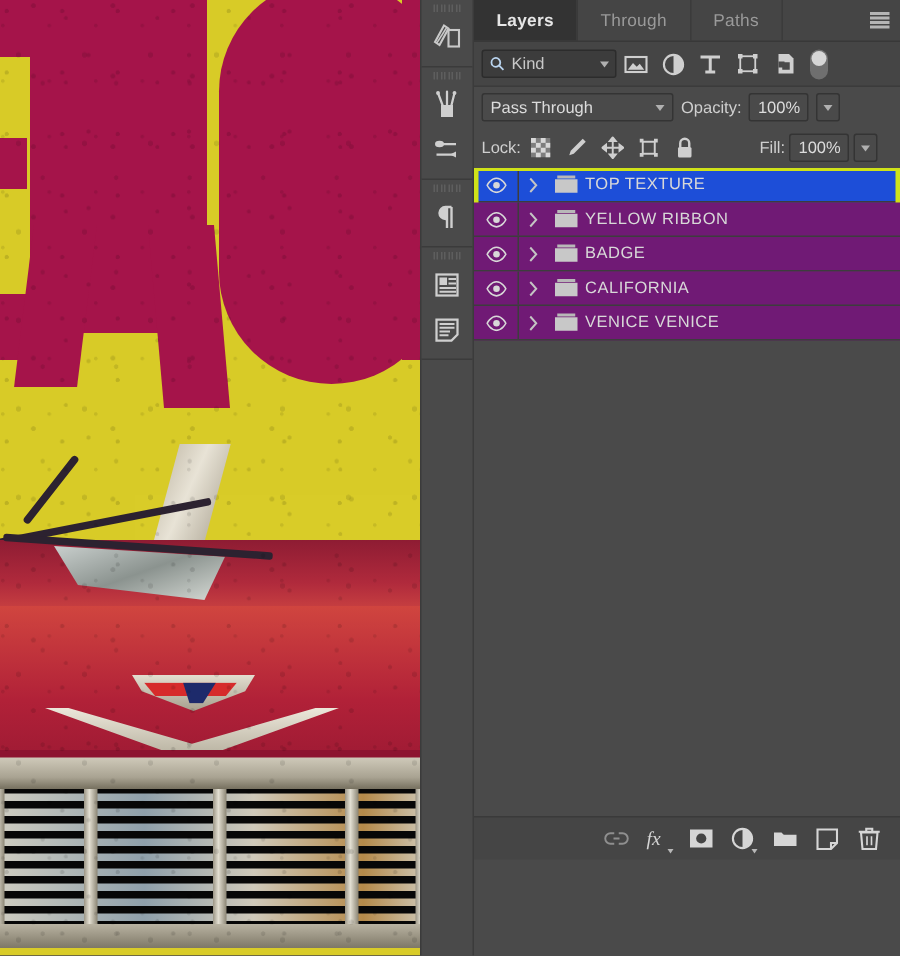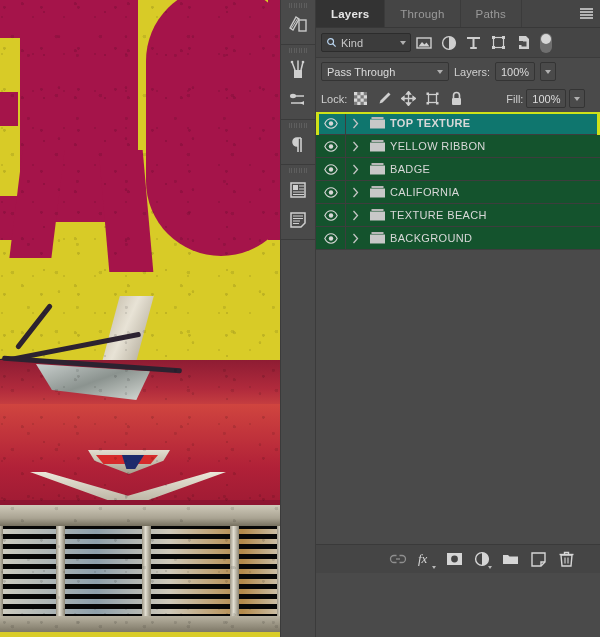--- a/index.html
+++ b/index.html
@@ -153,34 +153,34 @@
   .num-field { width:40px; height:19px; background:#4a4a4a; border:1px solid #343434;
                border-radius:2px; font-size:11px; color:#dcdcdc; display:flex;
                align-items:center; justify-content:center; cursor:text; }
   .stepper { width:16px; height:19px; background:#4a4a4a; border:1px solid #343434;
              border-radius:2px; display:flex; align-items:center; justify-content:center; cursor:pointer; }
 
   .lockbar { height:27px; display:flex; align-items:center; padding:0 5px; gap:3px; }
   .lockbtn { width:21px; height:20px; display:flex; align-items:center; justify-content:center; cursor:pointer; }
 
   .layer-list { flex:1; background:#4a4a4a; overflow:hidden; position:relative; }
-  .layer-row { height:23px; display:flex; align-items:center; background:#14532d;
+  .layer-row { height:23px; display:flex; align-items:center; background:#701a75;
                border-bottom:1px solid #3d3d3d; cursor:pointer; position:relative; }
-  .layer-row.selected { background:#0f766e;font-weight:bold; }
+  .layer-row.selected { background:#1d4ed8; }
   .eye-cell { width:30px; height:100%; display:flex; align-items:center; justify-content:center;
               border-right:1px solid #3d3d3d; cursor:pointer; }
   .arrow-cell { width:18px; display:flex; align-items:center; justify-content:center; cursor:pointer; }
   .arrow-cell svg { display:block; }
   .folder-cell { width:26px; display:flex; align-items:center; justify-content:center; }
   .layer-name { font-size:11px; color:#d8d8d8; letter-spacing:.35px; }
   .sel-outline { position:absolute; left:0; right:0; top:0; height:29px;
                  border:3px solid #cfe219; pointer-events:none; }
 
   .bottombar { height:29px; background:#454545; border-top:1px solid #3a3a3a;
-               display:flex; align-items:center; justify-content:flex-end; padding-right:21px; gap:2px; }
+               display:flex; align-items:center; justify-content:flex-end; padding-right:8px; gap:2px; }
   .bbtn { width:26px; height:26px; display:flex; align-items:center; justify-content:center;
           cursor:pointer; position:relative; }
   .bbtn .dd { position:absolute; right:3px; bottom:3px; width:0;height:0;
               border-left:2.5px solid transparent;border-right:2.5px solid transparent;
               border-top:3px solid #b8b8b8; }
   .scrollbar { position:absolute; bottom:1px; left:90px; width:46px; height:5px; }
 </style>
 </head>
 <body>
 
@@ -405,21 +405,21 @@
       <div class="toggle-pill">
         <span></span>
       </div>
     </div>
 
     <div class="blendbar">
       <div class="blend-select">
         <span class="lbl">Pass Through</span>
         <span class="caret"></span>
       </div>
-      <span class="mini-lbl">Layers:</span>
+      <span class="mini-lbl">Opacity:</span>
       <div class="num-field">100%</div>
       <div class="stepper">
         <span class="caret"></span>
       </div>
     </div>
 
     <div class="lockbar">
       <span class="mini-lbl">Lock:</span>
 
       <div class="lockbtn">
@@ -565,41 +565,21 @@
             <svg width="7" height="11" viewBox="0 0 7 11">
               <path d="M1.5 1 L5.5 5.5 L1.5 10" fill="none" stroke="#c4c4c4" stroke-width="1.3"></path>
             </svg>
           </div>
           <div class="folder-cell">
             <svg width="17" height="14" viewBox="0 0 17 14">
               <rect x="2.5" y="1" width="12" height="2" fill="#b8b8b8"></rect>
               <path d="M1 3.5 h15 V12.5 H1 Z" fill="#c8c8c8"></path>
             </svg>
           </div>
-          <div class="layer-name">TEXTURE BEACH</div>
-        </div>
-        <div class="layer-row">
-          <div class="eye-cell">
-            <svg width="14" height="11" viewBox="0 0 14 11">
-              <path d="M7 0.8 C3 0.8 0.8 5.5 0.8 5.5 C0.8 5.5 3 10.2 7 10.2 C11 10.2 13.2 5.5 13.2 5.5 C13.2 5.5 11 0.8 7 0.8 Z" fill="none" stroke="#d8d8d8" stroke-width="1.1"></path>
-              <circle cx="7" cy="5.5" r="2.2" fill="#d8d8d8"></circle>
-            </svg>
-          </div>
-          <div class="arrow-cell">
-            <svg width="7" height="11" viewBox="0 0 7 11">
-              <path d="M1.5 1 L5.5 5.5 L1.5 10" fill="none" stroke="#c4c4c4" stroke-width="1.3"></path>
-            </svg>
-          </div>
-          <div class="folder-cell">
-            <svg width="17" height="14" viewBox="0 0 17 14">
-              <rect x="2.5" y="1" width="12" height="2" fill="#b8b8b8"></rect>
-              <path d="M1 3.5 h15 V12.5 H1 Z" fill="#c8c8c8"></path>
-            </svg>
-          </div>
-          <div class="layer-name">BACKGROUND</div>
+          <div class="layer-name">VENICE VENICE</div>
         </div>
       </div>
 
     <div class="bottombar">
       <div class="bbtn">
         <svg width="18" height="12" viewBox="0 0 18 12">
           <path d="M7 6 H11" stroke="#8f8f8f" stroke-width="1.3"></path>
           <path d="M7.5 2.5 H5 a3.5 3.5 0 0 0 0 7 h2.5" fill="none" stroke="#8f8f8f" stroke-width="1.3"></path>
           <path d="M10.5 2.5 H13 a3.5 3.5 0 0 1 0 7 h-2.5" fill="none" stroke="#8f8f8f" stroke-width="1.3"></path>
         </svg>

